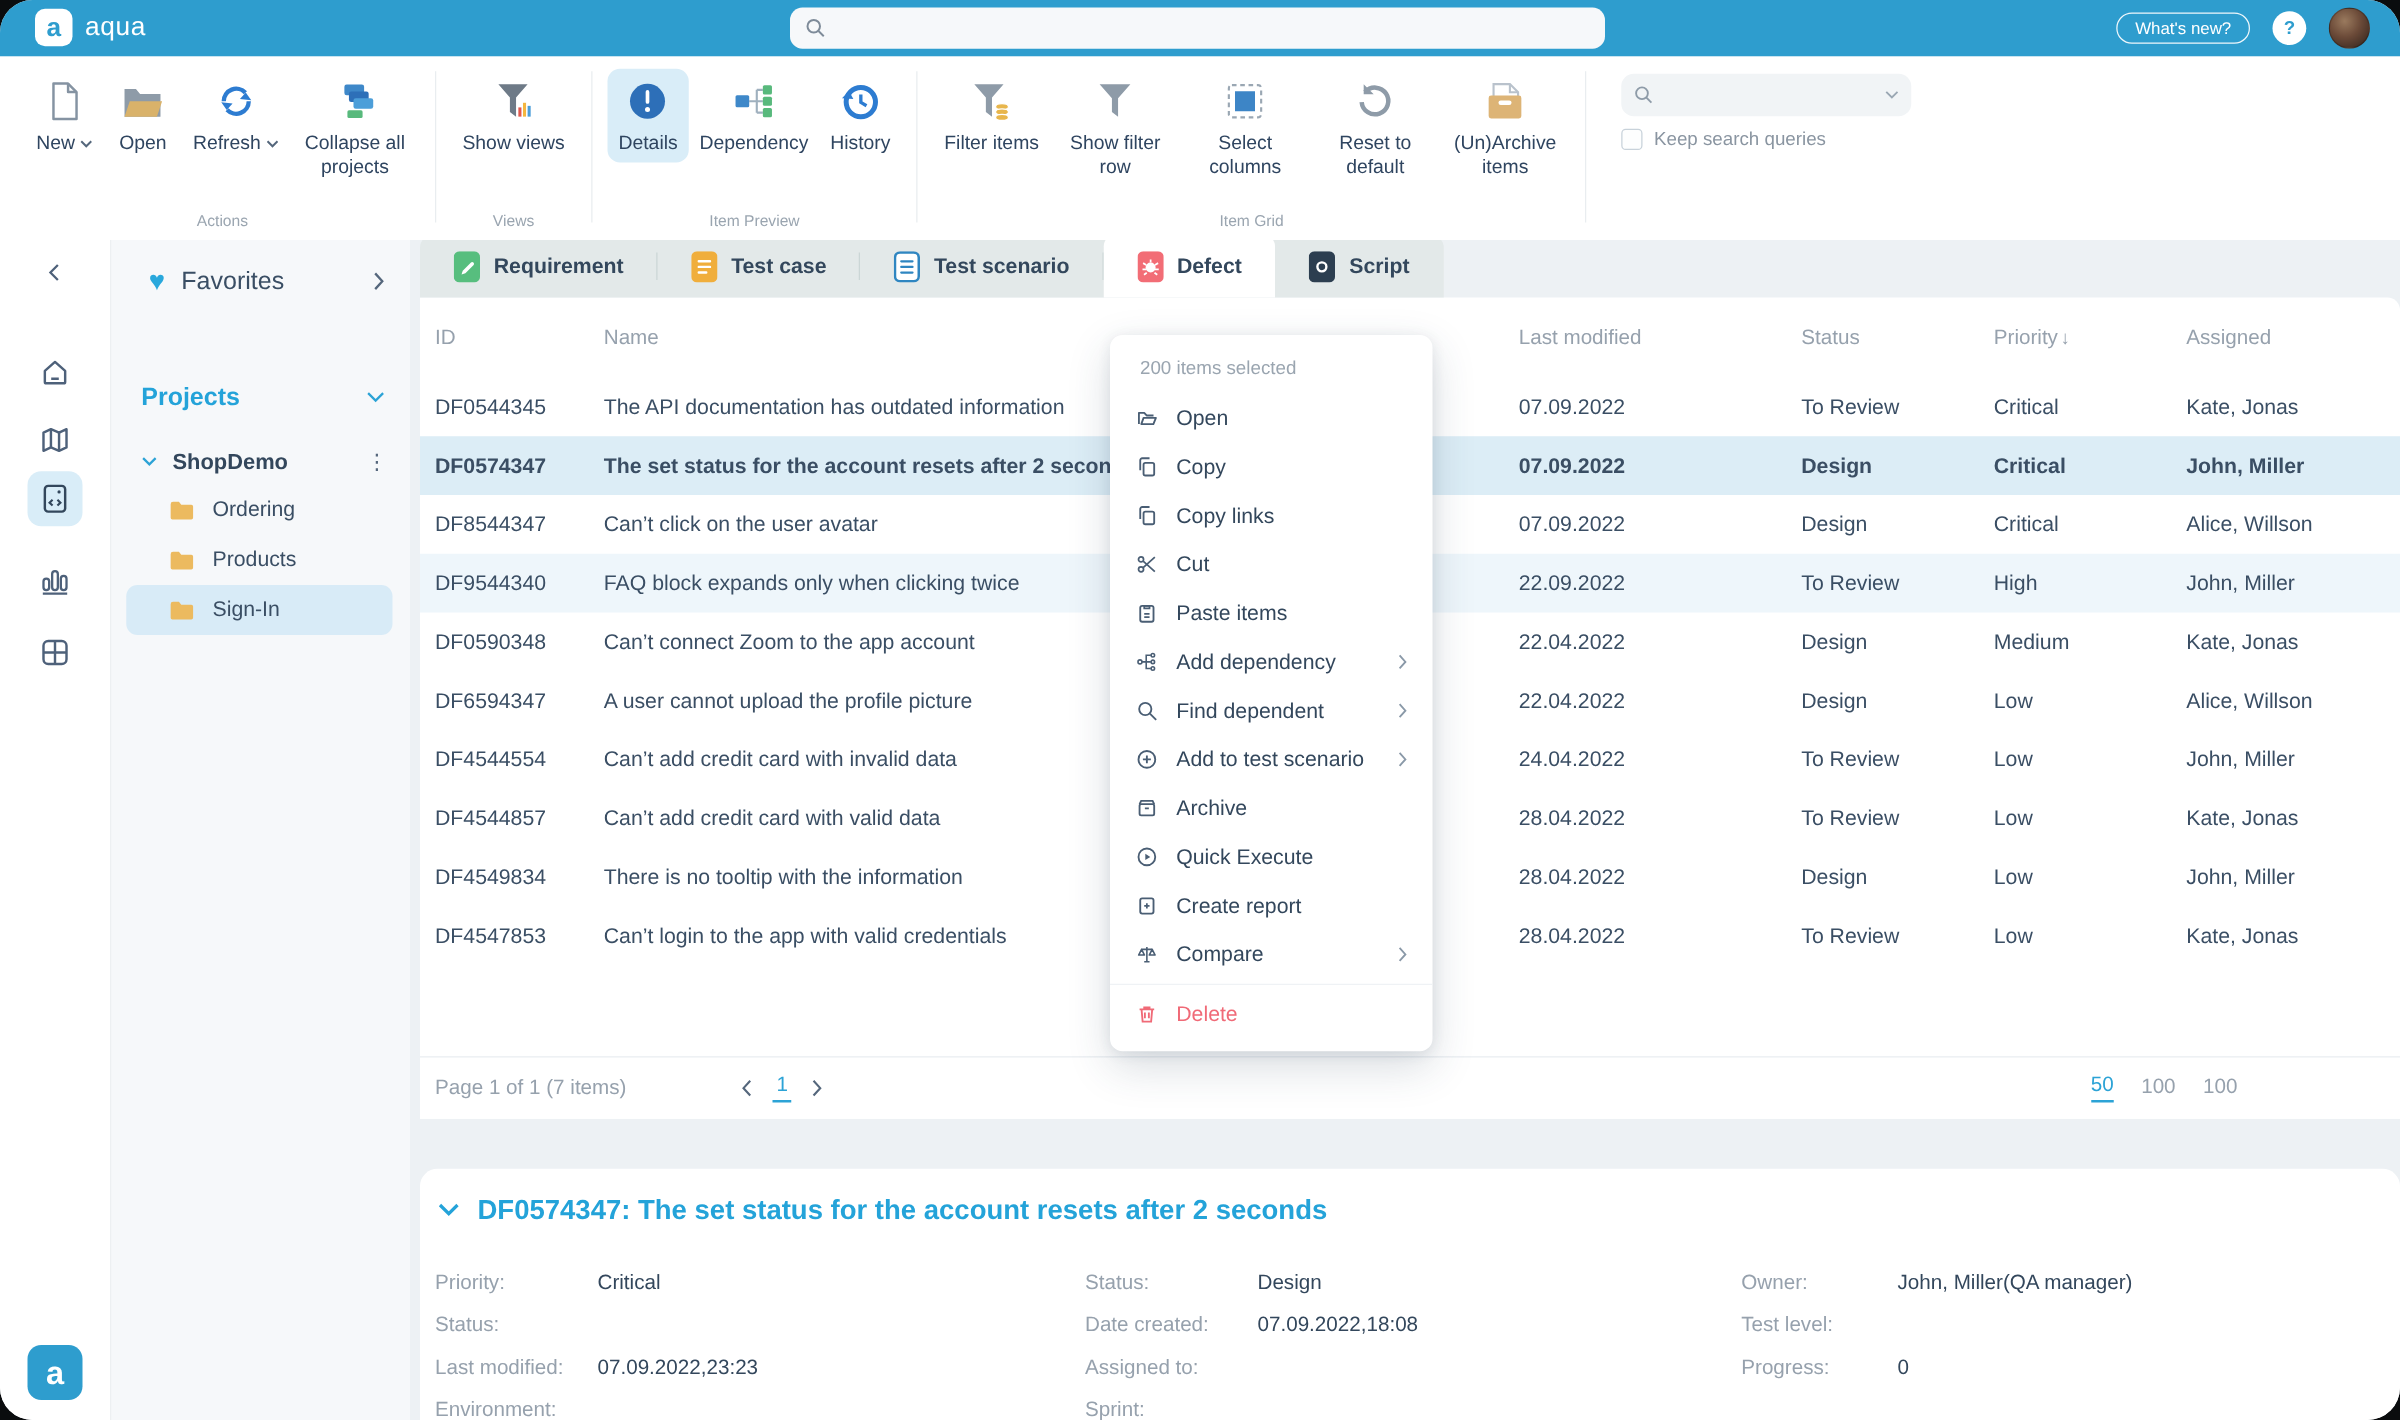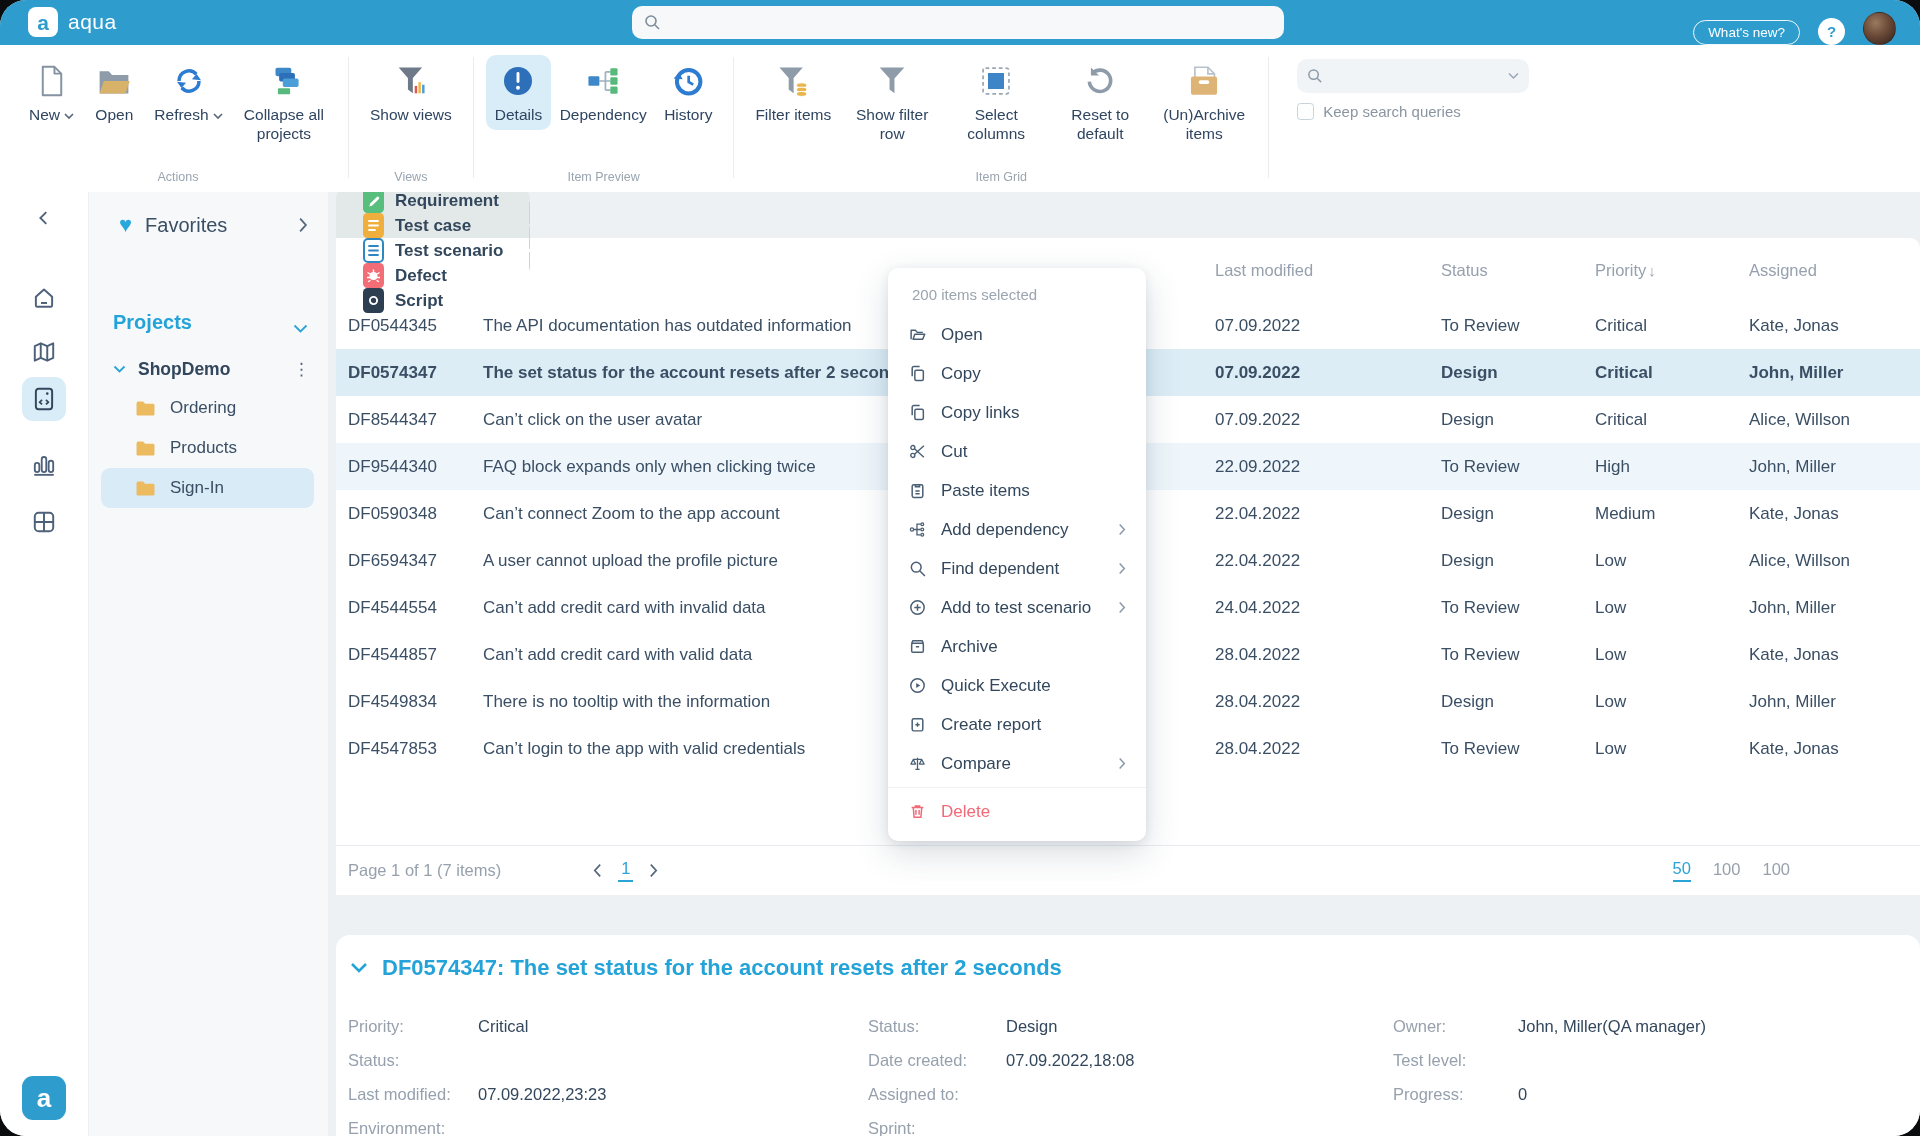--- a/index.html
+++ b/index.html
@@ -6,21 +6,21 @@
   *{box-sizing:border-box;font-family:"Liberation Sans",sans-serif;}
   .app{position:relative;width:1920px;height:1136px;background:#EDF1F4;border-radius:26px;overflow:hidden;}
 
   
   .topbar{position:absolute;top:0;left:0;right:0;height:45px;background:#2E9DCE;z-index:40;}
   .brand{position:absolute;left:28px;top:7px;display:flex;align-items:center;gap:10px;}
   .brand-box{width:30px;height:30px;background:#fff;border-radius:8px;display:flex;align-items:center;justify-content:center;color:#2E9DCE;font-size:21px;font-weight:bold;line-height:1;}
   .brand-text{color:#fff;font-size:21px;letter-spacing:.5px;}
   .top-search{position:absolute;left:632px;top:6px;width:652px;height:33px;background:#F6F8FA;border-radius:10px;display:flex;align-items:center;padding:0 12px;gap:8px;}
   .top-search input{border:none;outline:none;background:transparent;flex:1;font-size:15px;color:#33475C;}
-  .top-right{position:absolute;right:24px;top:0;height:45px;display:flex;align-items:flex-end;gap:18px;}
+  .top-right{position:absolute;right:24px;top:0;height:45px;display:flex;align-items:center;gap:18px;}
   .pill{border:1.5px solid rgba(255,255,255,.92);color:#fff;font-size:13.5px;padding:4px 14px;border-radius:15px;background:transparent;cursor:pointer;}
   .help{width:27px;height:27px;border-radius:50%;background:#fff;color:#2E9DCE;font-weight:bold;font-size:15px;display:flex;align-items:center;justify-content:center;}
   .avatar{width:33px;height:33px;border-radius:50%;background:radial-gradient(circle at 38% 32%,#9a7a5e 0%,#6b4a38 45%,#2e211b 100%);border:1px solid rgba(0,0,0,.2);}
 
   
   .ribbon{position:absolute;top:45px;left:0;right:0;height:147px;background:#fff;display:flex;align-items:stretch;padding-left:14px;z-index:30;}
   .rgroup{position:relative;display:flex;flex-direction:column;padding:0 6px 22px 6px;}
   .ritems{display:flex;align-items:flex-start;margin-top:10px;}
   .ritem{display:flex;flex-direction:column;align-items:center;gap:7px;padding:9px 9px 6px;border-radius:10px;max-width:104px;min-width:62px;cursor:pointer;}
   .ritem.active{background:#D9EDF8;}
@@ -39,33 +39,33 @@
   .rail .ric{position:absolute;left:22px;width:44px;height:44px;display:flex;align-items:center;justify-content:center;border-radius:11px;cursor:pointer;}
   .rail .ric.active{background:#D9EDF8;}
   .rail-logo{position:absolute;left:22px;bottom:16px;width:44px;height:44px;border-radius:11px;background:#2E9DCE;color:#fff;font-size:26px;font-weight:bold;display:flex;align-items:center;justify-content:center;}
 
   
   .panel{position:absolute;top:192px;left:88px;bottom:0;width:240px;background:#F6F8FA;border-left:1px solid #EDF0F2;z-index:20;padding-top:14px;}
   .fav-row{display:flex;align-items:center;height:38px;padding:0 20px 0 30px;cursor:pointer;}
   .heart{color:#29A8DC;font-size:22px;margin-right:13px;line-height:1;}
   .fav-label{font-size:20px;color:#3A4E64;}
   .fav-chev{margin-left:auto;}
-  .proj-header{display:flex;align-items:flex-end;margin-top:58px;height:32px;padding:0 20px 0 24px;cursor:pointer;}
+  .proj-header{display:flex;align-items:center;margin-top:58px;height:32px;padding:0 20px 0 24px;cursor:pointer;}
   .proj-label{color:#24A3D9;font-size:20px;font-weight:600;}
   .proj-chev{margin-left:auto;}
   .tree-root{display:flex;align-items:center;height:38px;margin-top:16px;padding:0 18px 0 24px;cursor:pointer;}
   .tree-root .name{font-size:17.5px;font-weight:bold;color:#33475C;margin-left:12px;}
   .kebab{margin-left:auto;color:#55677C;font-size:17px;}
   .tree-item{display:flex;align-items:center;height:40px;margin:0 14px 0 12px;padding-left:34px;border-radius:9px;cursor:pointer;}
   .tree-item .name{font-size:17px;color:#3A4E64;margin-left:14px;}
   .tree-item.selected{background:#D8EBF7;}
 
   
   .content{position:absolute;top:192px;left:336px;right:0;bottom:0;z-index:10;}
-  .tabstrip{position:absolute;top:-4px;left:0;height:50px;display:inline-flex;align-items:stretch;background:#E3E9E9;border-radius:10px 10px 0 0;z-index:12;flex-direction:column;}
+  .tabstrip{position:absolute;top:-4px;left:0;height:50px;display:inline-flex;align-items:stretch;background:#E3E9E9;border-radius:10px 10px 0 0;z-index:12;}
   .tab{display:flex;align-items:center;gap:11px;padding:0 27px;cursor:pointer;position:relative;}
   .tab .tlabel{font-size:17px;font-weight:600;color:#33475C;white-space:nowrap;}
   .tab.active{background:#fff;border-radius:9px 9px 0 0;}
   .tab:not(.active):not(:last-child)::after{content:"";position:absolute;right:0;top:14px;height:22px;width:1px;background:#CBD6D6;}
 
   .gridcard{position:absolute;top:46px;left:0;right:0;height:657px;background:#fff;border-radius:0 10px 0 0;}
   .thead,.trow{display:grid;grid-template-columns:135px 732px 226px 154px 154px 1fr;align-items:center;padding-left:12px;}
   .thead{height:64px;}
   .thead .hc{font-size:16.5px;color:#96A1AD;white-space:nowrap;}
   .trow{height:47px;}

